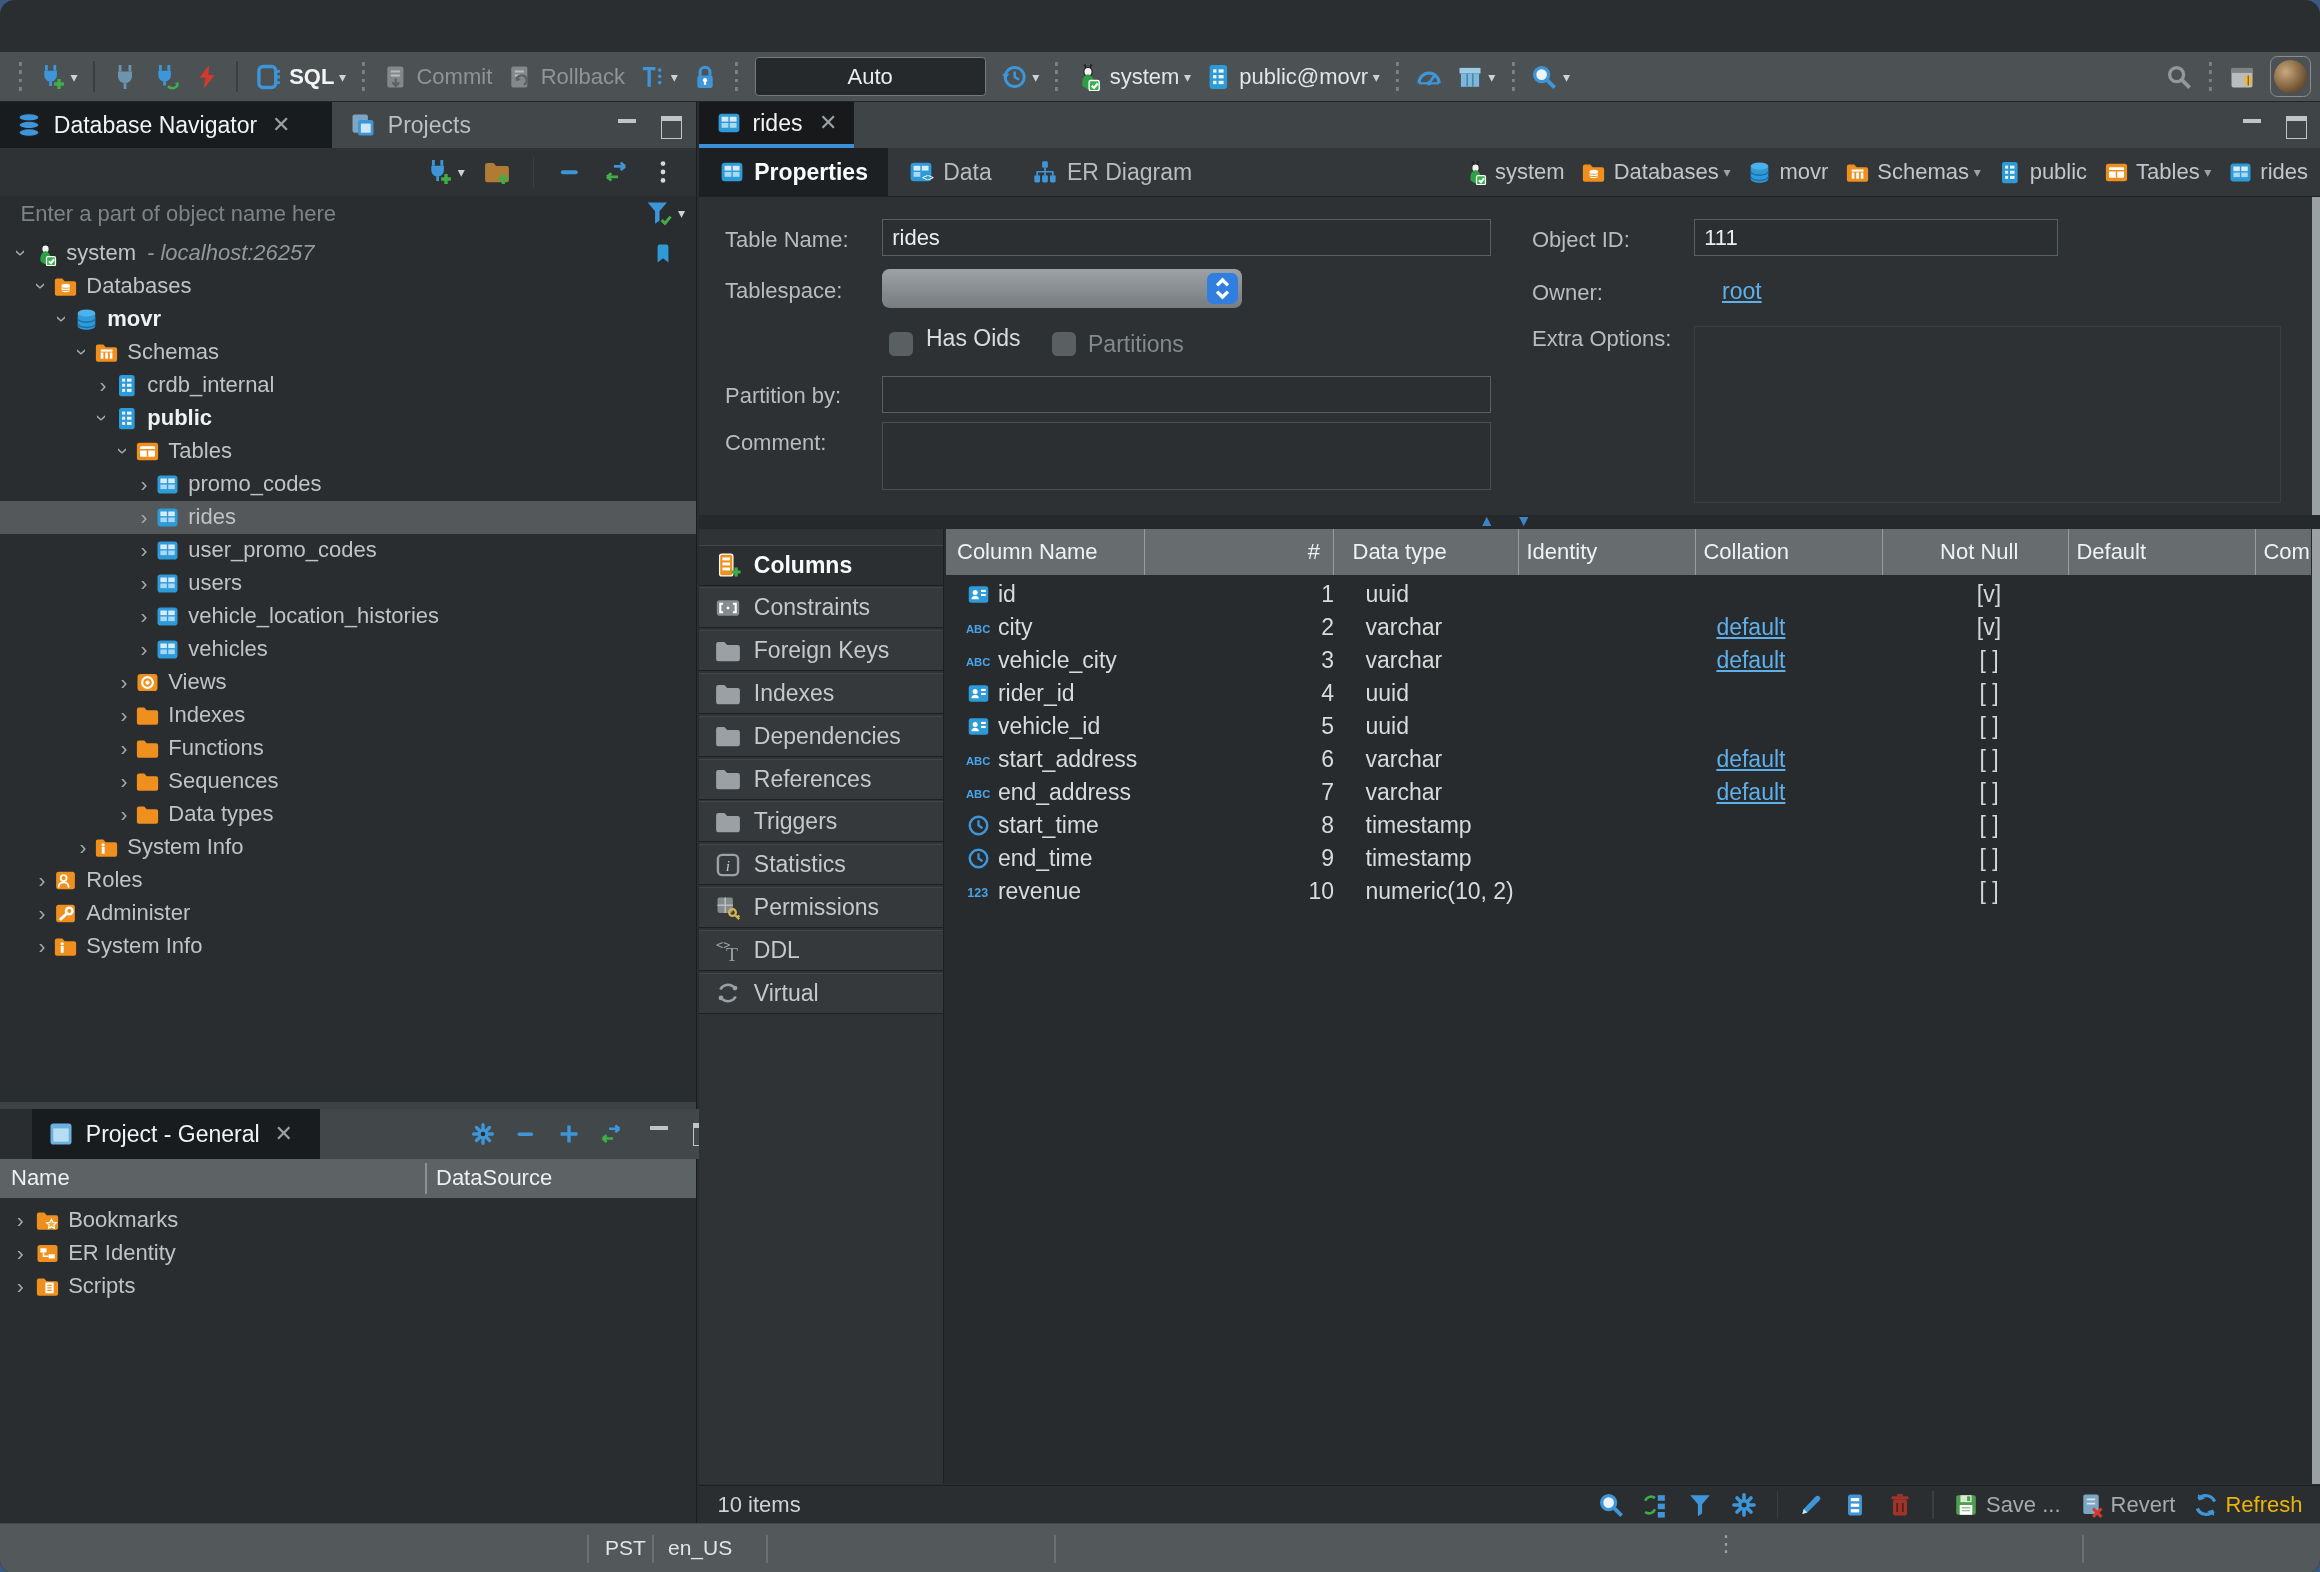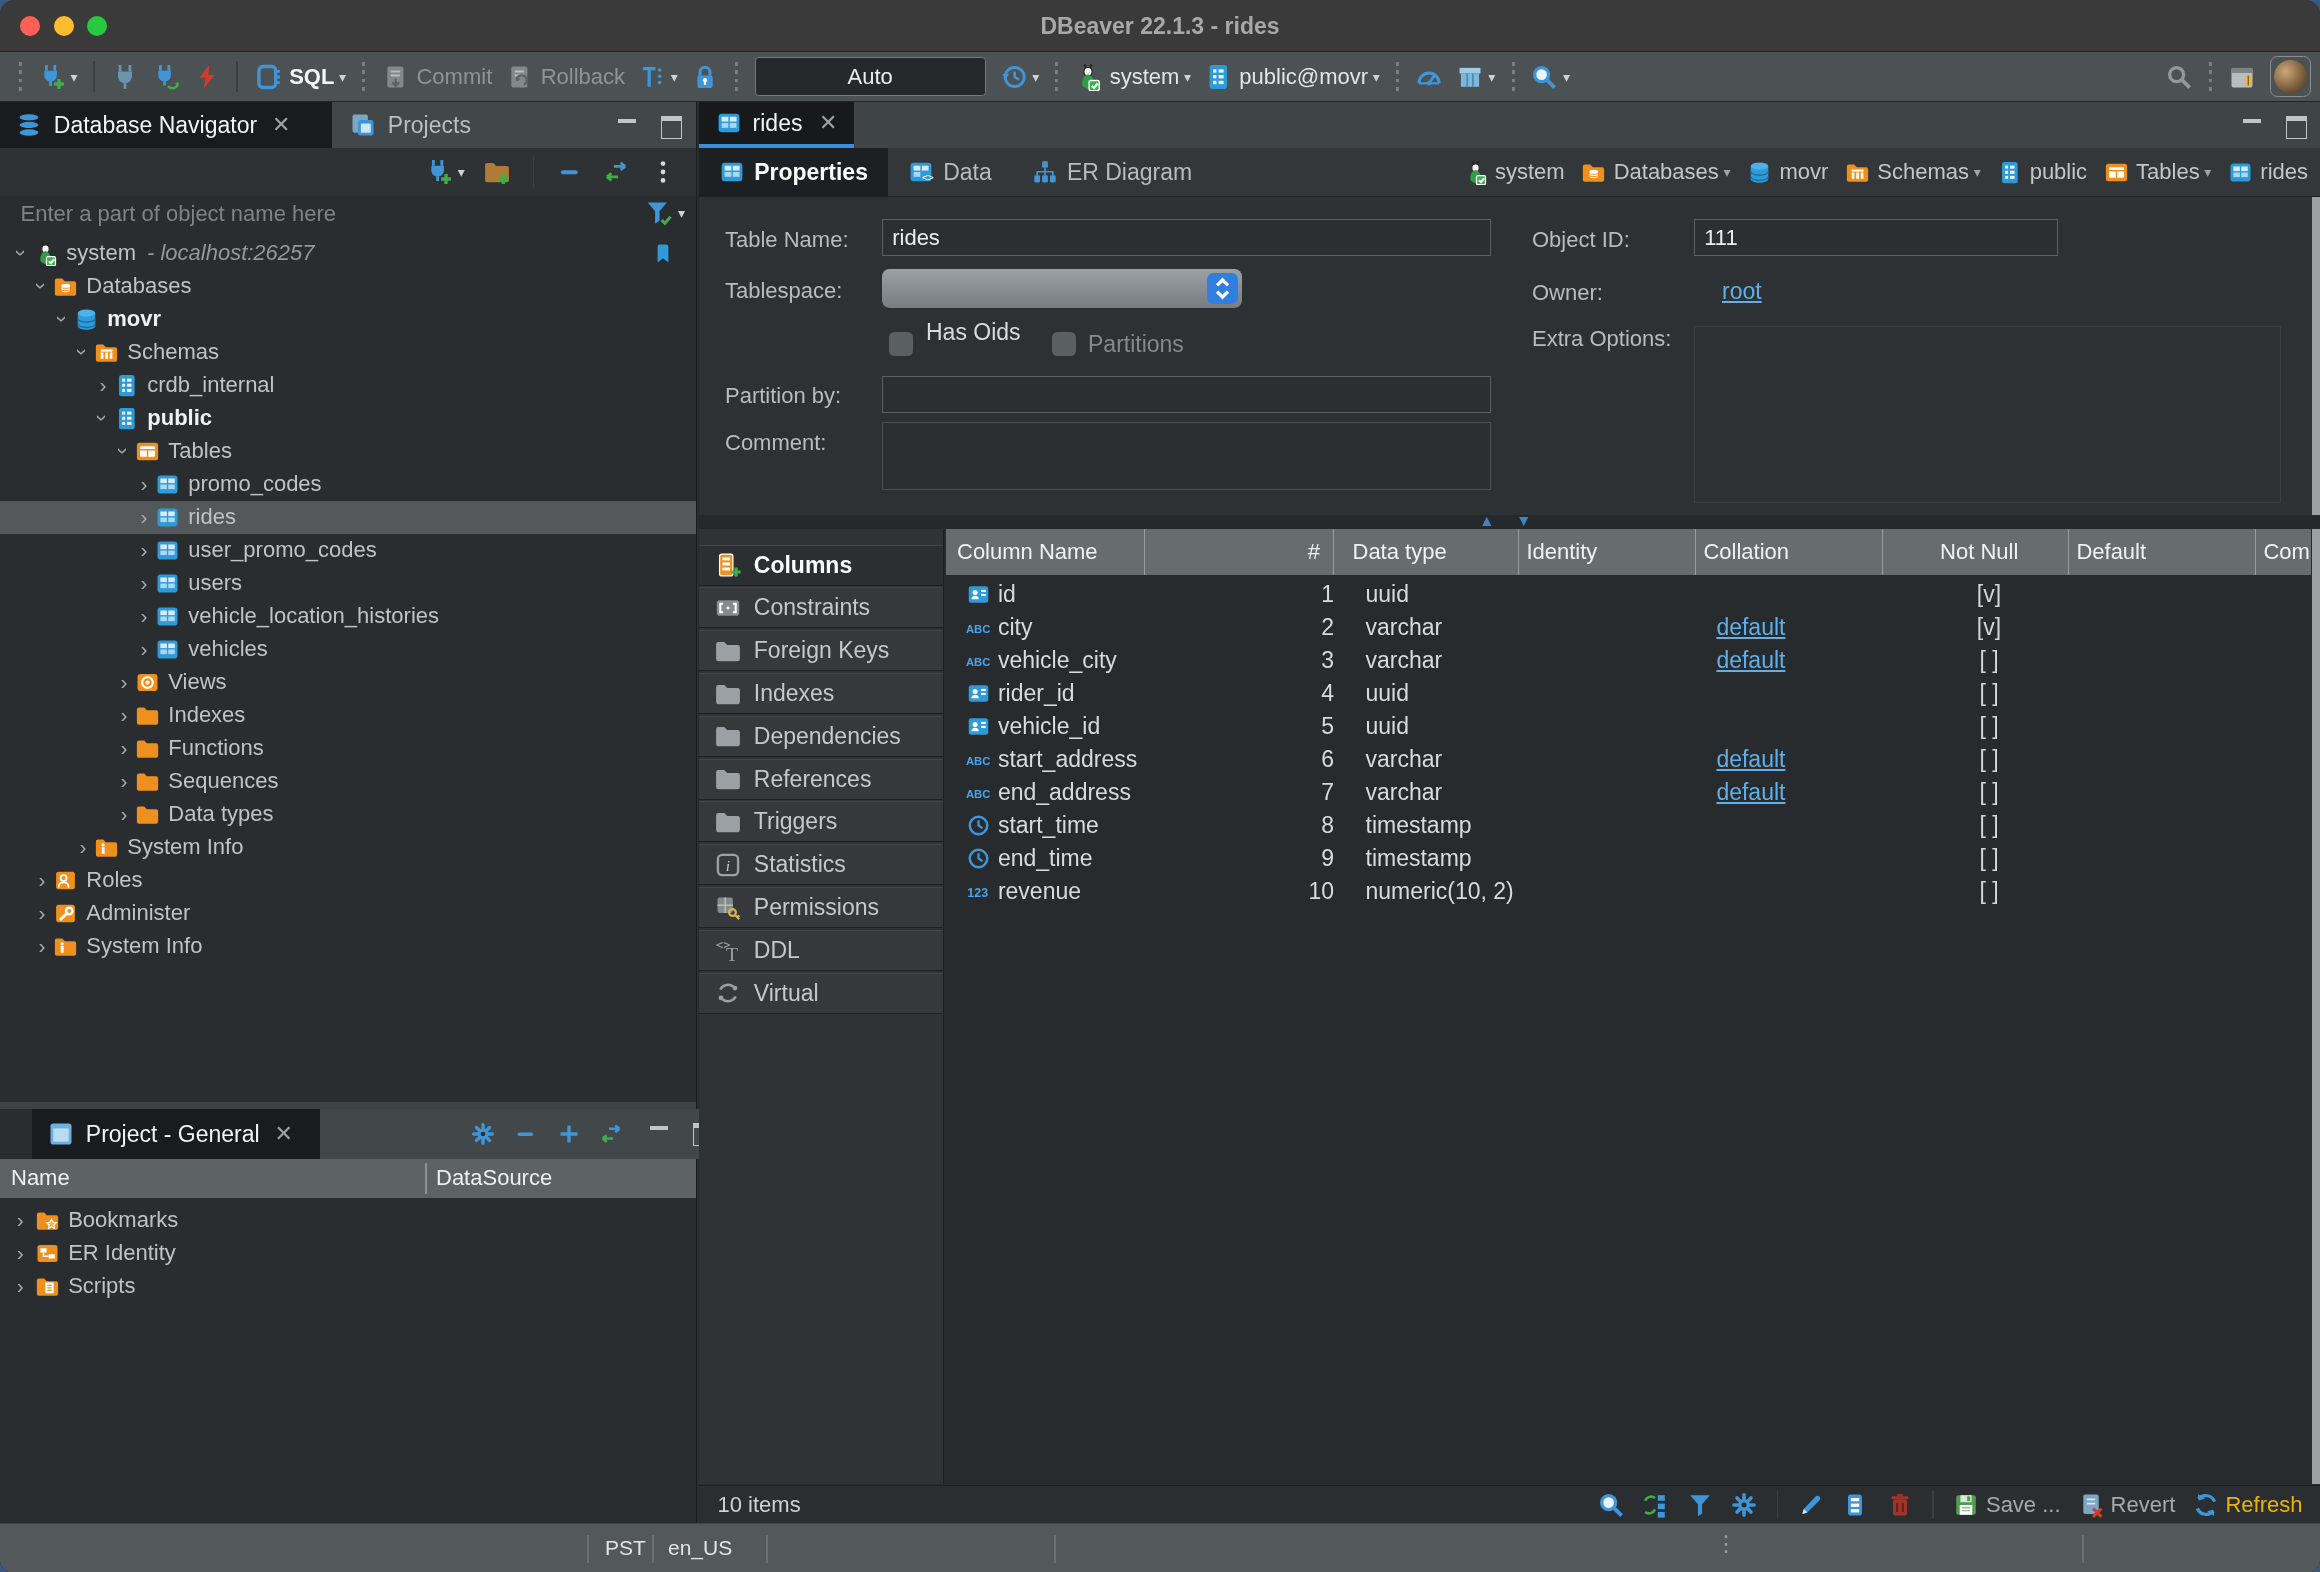--- a/index.html
+++ b/index.html
@@ -145,26 +145,20 @@
   .statusbar{position:absolute;left:0;bottom:0;width:100%;height:50px;background:#53585b;border-top:1.8px solid #44484b;border-radius:0 0 13px 13px;}
   .statusbar .seg{position:absolute;top:11px;width:1.8px;height:28px;background:#6b7073;}
   .statusbar .stx{position:absolute;top:12px;font-size:21px;color:#e2e4e4;}
   .statusbar .dots{position:absolute;top:7.4px;font-size:22px;color:#9da1a3;}
 </style>
 </head>
 <body>
 
 <div class="window">
 
-  <div class="titlebar">
-    <span class="tl r"></span>
-    <span class="tl y"></span>
-    <span class="tl g"></span>
-    <div class="title">DBeaver 22.1.3 - rides</div>
-  </div>
 
   <div class="main-toolbar" id="main-toolbar">
       <span class="grip"></span>
       <span class="tbtn">
         <span class="ic">
           <svg viewBox="0 0 20 20">
             <path d="M6 1.5 v4 M12 1.5 v4" stroke="#3e96d8" stroke-width="2"></path>
             <path d="M4.5 5.5 h9 v3.2 a4.5 4.5 0 0 1 -9 0 z" fill="#3e96d8"></path>
             <path d="M9 13 v3.5" stroke="#3e96d8" stroke-width="2"></path>
             <path d="M15 11.5 v7 M11.5 15 h7" stroke="#3fae49" stroke-width="2.4"></path>
@@ -962,21 +956,21 @@
             <svg viewBox="0 0 20 20">
                 <path d="M6.5 8 10 4.5 13.5 8" fill="none" stroke="#fff" stroke-width="2.2"></path>
                 <path d="M6.5 12 10 15.5 13.5 12" fill="none" stroke="#fff" stroke-width="2.2"></path>
               </svg>
           </span>
         </div>
         <span class="flabel" style="left:833px;top:83px;">Owner:</span>
         <a class="link" style="position:absolute;left:1023px;top:81px;font-size:23px;">root</a>
 
         <span class="cb" style="left:190px;top:135px;"></span>
-        <span class="cblabel" style="left:227px;top:122px;">Has Oids</span>
+        <span class="cblabel" style="left:227px;top:128px;">Has Oids</span>
         <span class="cb" style="left:353px;top:135px;"></span>
         <span class="cblabel dis" style="left:389px;top:134px;">Partitions</span>
 
         <span class="flabel" style="left:833px;top:129px;">Extra Options:</span>
         <div class="ftext faint" style="left:995px;top:129px;width:587px;height:177px;"></div>
 
         <span class="flabel" style="left:26px;top:186px;">Partition by:</span>
         <input class="finput" style="left: 183px; top: 179px; width: 609px;">
 
         <span class="flabel" style="left:26px;top:233px;">Comment:</span>

